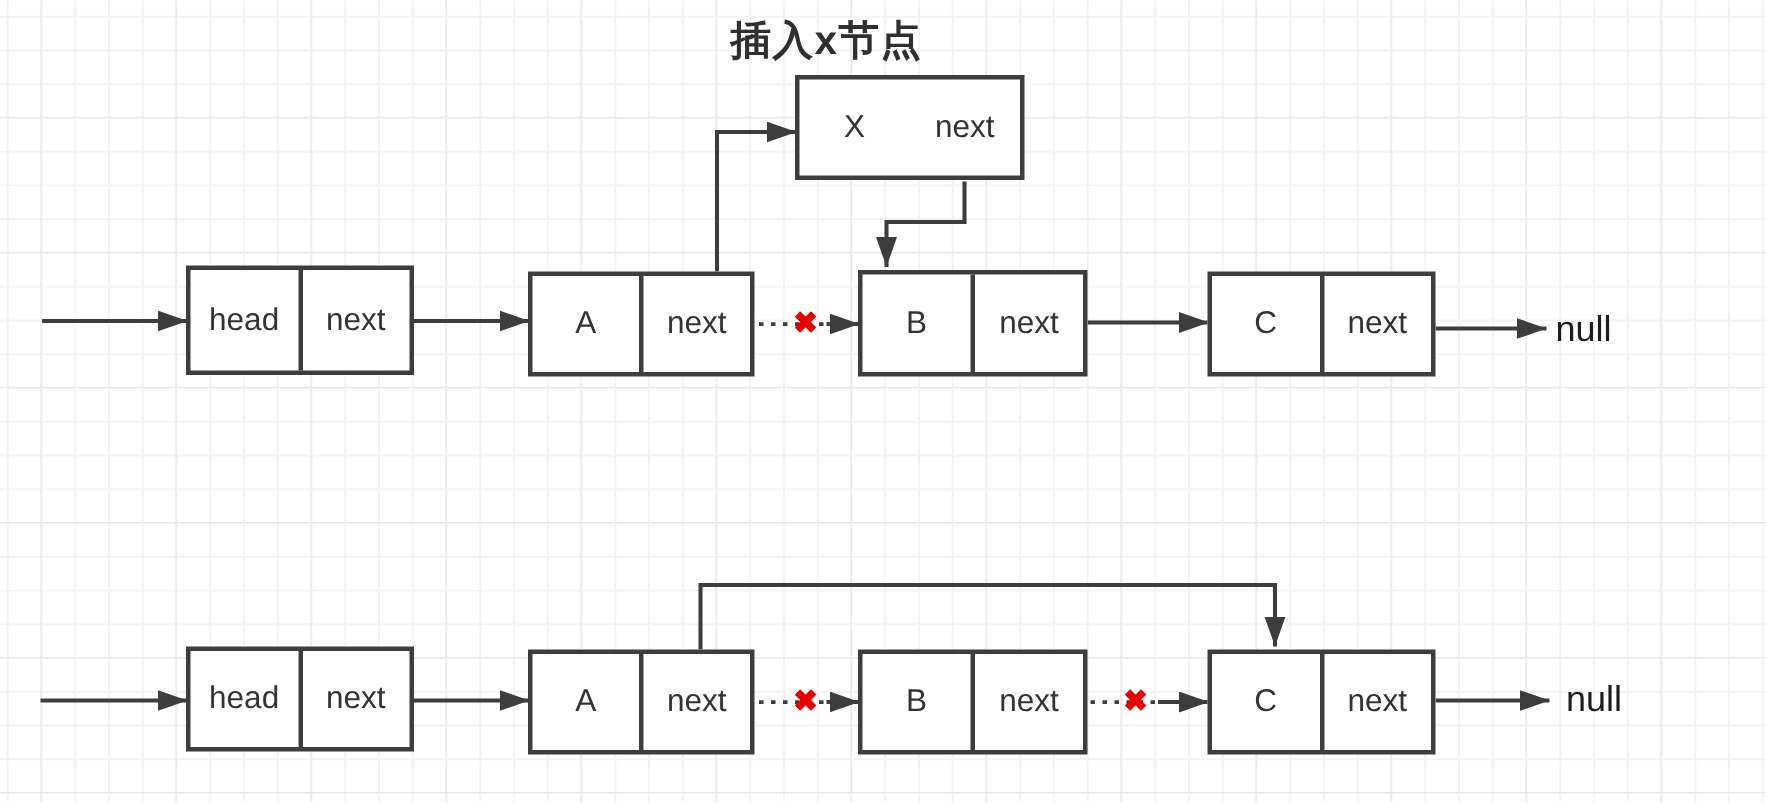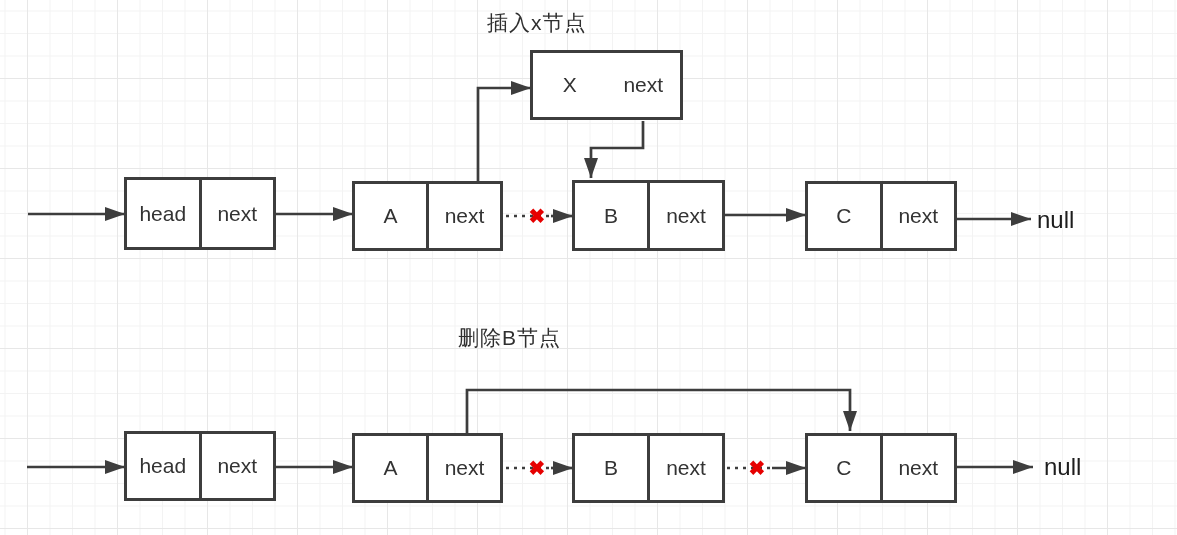--- a/index.html
+++ b/index.html
@@ -14,21 +14,21 @@
       linear-gradient(to right, #e7e7e7 1px, transparent 1px),
       linear-gradient(to bottom, #e7e7e7 1px, transparent 1px),
       linear-gradient(to right, #f3f3f3 1px, transparent 1px),
       linear-gradient(to bottom, #f3f3f3 1px, transparent 1px);
     background-size: 90px 90px, 90px 90px, 22.5px 22.5px, 22.5px 22.5px;
     background-position: 27px 0, 0 78px, 4.5px 0, 0 10.5px;
   }
   .layer{position:absolute;inset:0;}
   svg.connectors{position:absolute;left:0;top:0;}
   .title{
-    position:absolute;font-weight:normal;font-size:21px;color:#2f2f2f;
+    position:absolute;font-weight:bold;font-size:27px;color:#2f2f2f;
     white-space:nowrap;letter-spacing:1px;
   }
   .node{
     position:absolute;display:flex;background:#fff;
     border:3px solid var(--line,#3d3d3d);box-sizing:border-box;
   }
   .cell{
     flex:1;display:flex;align-items:center;justify-content:center;
     font-size:21px;color:#333;
   }
@@ -123,21 +123,20 @@
     </div>
     <div class="cell">
       <span>next</span>
     </div>
   </div>
 
   <span class="break-x" style="left:537px;top:216px;">✖</span>
 
   <div class="null-label" style="left:1037px;top:206px;">null</div>
 
-  <div class="title" style="left:458px;top:324px;">删除B节点</div>
 
   <div class="node" style="left:124px;top:431px;width:152px;height:70px;">
     <div class="cell data-cell">
       <span>head</span>
     </div>
     <div class="cell">
       <span>next</span>
     </div>
   </div>
 

